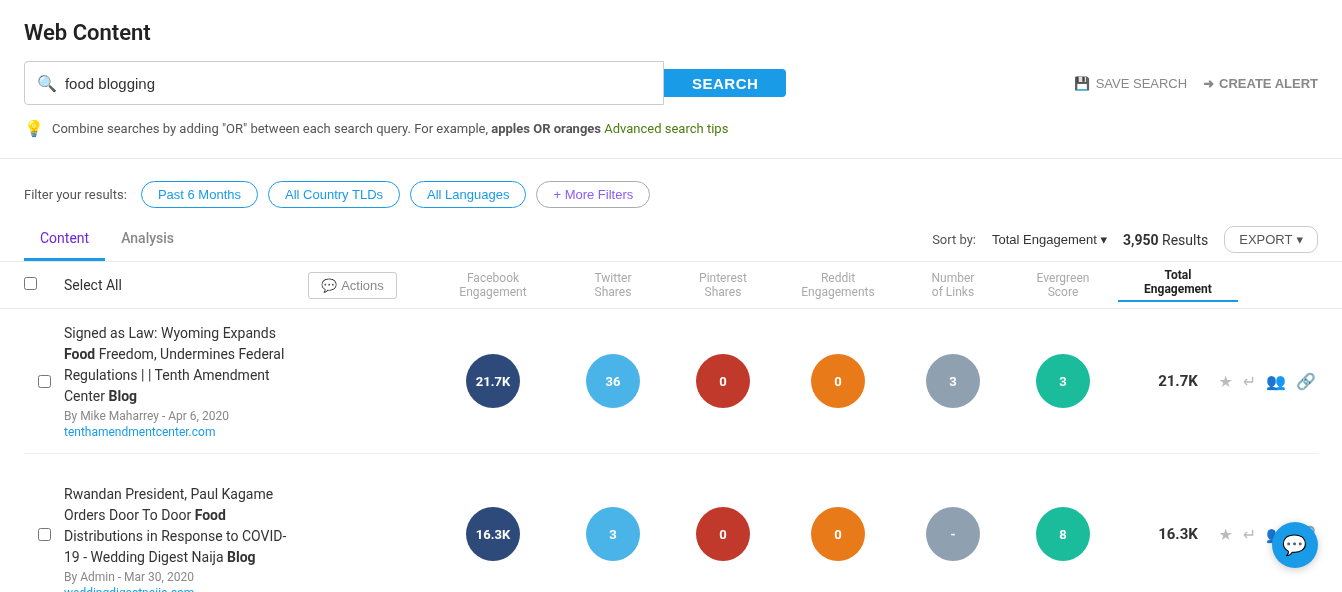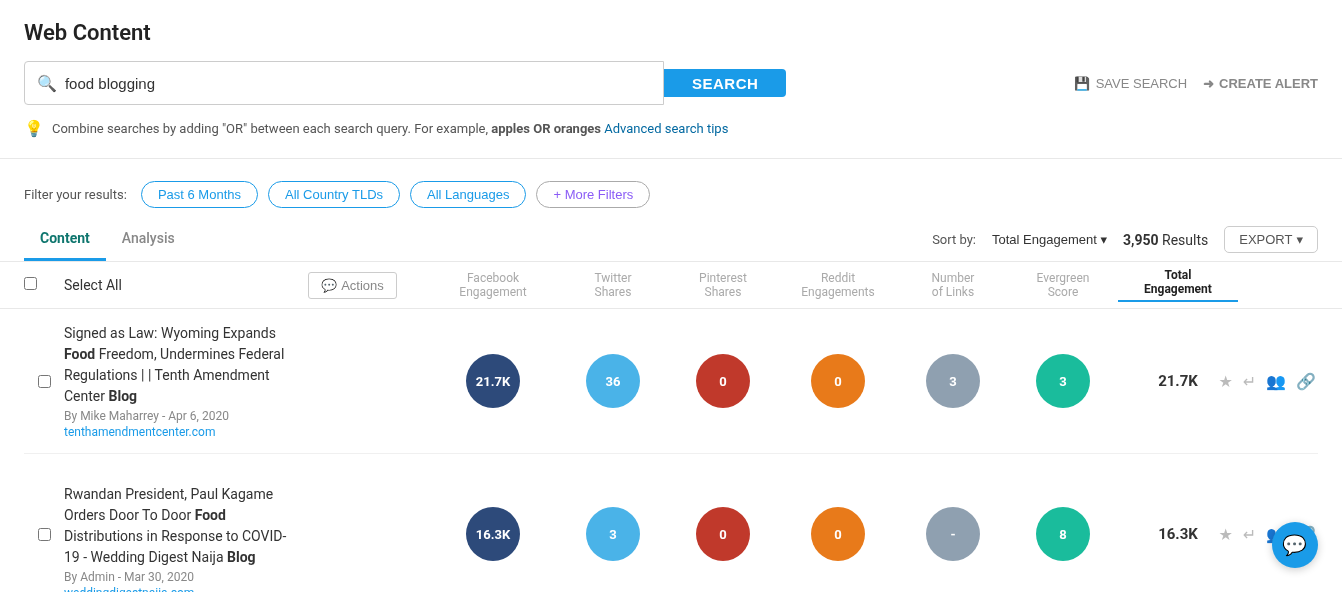--- a/index.html
+++ b/index.html
@@ -15,38 +15,38 @@
     .search-icon-wrap { color: #888; margin-right: 8px; font-size: 16px; }
     .search-input { border: none; outline: none; font-size: 15px; color: #333; width: 100%; background: transparent; }
     .search-button { background: #1a9be8; color: #fff; border: none; padding: 0 28px; height: 28px; font-size: 15px; font-weight: 600; border-radius: 0 4px 4px 0; cursor: pointer; letter-spacing: 0.5px; }
     
     .header-right-actions { margin-left: auto; display: flex; align-items: center; gap: 16px; }
     .save-search-btn { display: flex; align-items: center; gap: 5px; color: #888; background: none; border: none; cursor: pointer; font-size: 13px; }
     .create-alert-btn { display: flex; align-items: center; gap: 5px; color: #888; background: none; border: none; cursor: pointer; font-size: 13px; font-weight: 600; }
     
     .hint-row { display: flex; align-items: center; gap: 8px; padding: 4px 0 8px; font-size: 13px; color: #555; }
     .hint-icon { color: #f5a623; font-size: 16px; }
-    .hint-link { color: #0369a1; text-decoration: none; cursor: pointer; }
+    .hint-link { color: #4d7c0f; text-decoration: none; cursor: pointer; }
     .hint-text strong { font-weight: 700; }
     
     .divider { height: 1px; background: #e8e8e8; margin: 0 0 12px; }
     
     .filter-row { display: flex; align-items: center; gap: 10px; padding: 10px 24px; }
     .filter-label { color: #555; font-size: 13px; margin-right: 4px; }
     .filter-btn { border: 1px solid #1a9be8; color: #1a9be8; background: #fff; border-radius: 20px; padding: 5px 16px; font-size: 13px; cursor: pointer; }
     .filter-btn-more { border: 1px solid #aaa; color: #8b5cf6; background: #fff; border-radius: 20px; padding: 5px 16px; font-size: 13px; cursor: pointer; }
     
     .tabs-row { display: flex; align-items: center; padding: 0 24px; border-bottom: 1px solid #e8e8e8; justify-content: space-between; }
     .tabs-left { display: flex; gap: 0; }
     .tab { padding: 12px 16px; font-size: 14px; font-weight: 500; color: #888; cursor: pointer; border-bottom: 3px solid transparent; }
-    .tab.active { color: #0f766e; border-bottom: 3px solid #1a9be8; font-weight: 700; }
+    .tab.active { color: #6d28d9; border-bottom: 3px solid #1a9be8; font-weight: 400; }
     .tabs-right { display: flex; align-items: center; gap: 16px; }
     .sort-label { color: #555; font-size: 13px; }
     .sort-select { color: #333; font-size: 13px; font-weight: 500; background: none; border: none; cursor: pointer; }
-    .export-btn { border: 1px solid #ccc; background: #fff; color: #555; border-radius: 5px; padding: 5px 14px; font-size: 13px; cursor: pointer; display: flex; gap: 4px; }
+    .export-btn { border: 1px solid #ccc; background: #fff; color: #555; border-radius: 10px; padding: 5px 14px; font-size: 13px; cursor: pointer; display: flex; gap: 4px; }
     .actions-btn { border: 1px solid #ccc; background: #fff; color: #888; border-radius: 3px; padding: 5px 12px; font-size: 13px; cursor: pointer; display: flex; align-items: center; gap: 4px; }
     
     .results-area { padding: 0 24px; }
     
     .result-title { font-size: 14px; color: #333; line-height: 1.5; }
     .result-title strong { font-weight: 700; }
     .result-meta { font-size: 12px; color: #888; margin-top: 2px; }
     .result-domain { font-size: 12px; color: #1a9be8; margin-top: 2px; cursor: pointer; }
     
     .metric-circle { width: 54px; height: 54px; border-radius: 50%; display: flex; align-items: center; justify-content: center; font-size: 13px; font-weight: 700; color: #fff; margin: 0 auto; }

